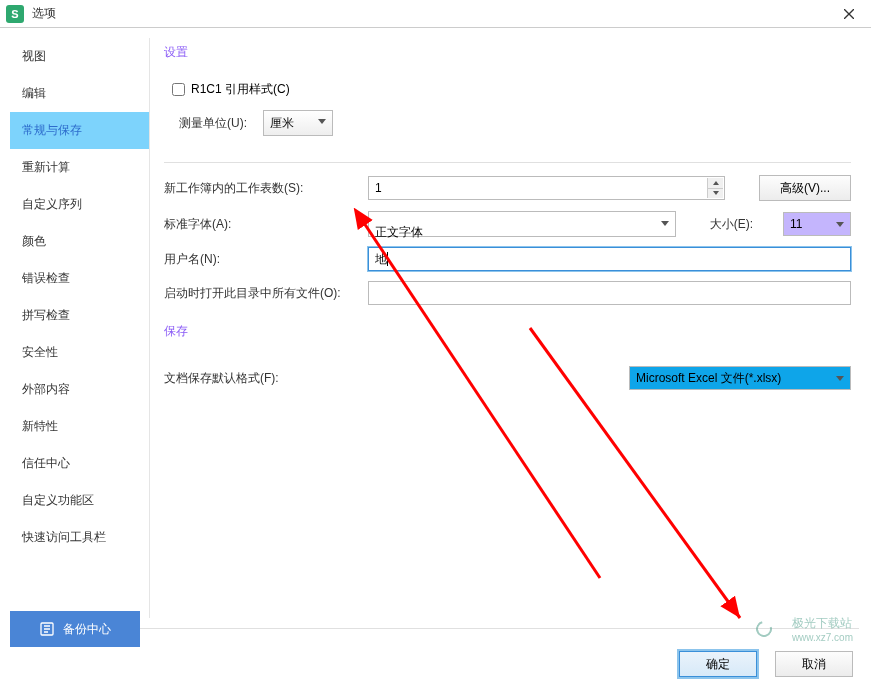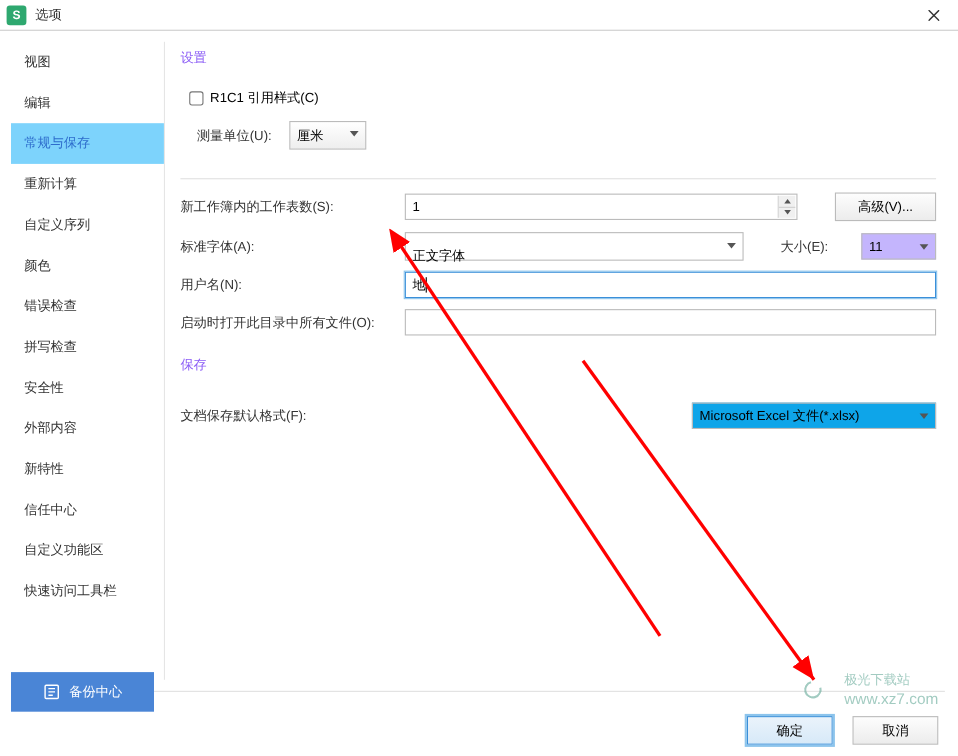--- a/index.html
+++ b/index.html
@@ -190,20 +190,20 @@
     <svg viewBox="0 0 16 16">
         <rect x="2" y="2" width="12" height="12" rx="1" fill="none" stroke="#fff" stroke-width="1.3"></rect>
         <path d="M5 5h6M5 8h6M5 11h4" stroke="#fff" stroke-width="1.3"></path>
       </svg>
     <span>备份中心</span>
   </div>
   <div class="watermark">
     <span class="wm-circ"></span>
     <div>
       <div>极光下载站</div>
-      <div style="font-size:14px;text-align:center;">www.xz7.com</div>
+      <div style="font-size:10px;text-align:center;">www.xz7.com</div>
     </div>
   </div>
   <div class="btn-row">
     <button class="btn-primary">确定</button>
     <button class="btn-cancel">取消</button>
   </div>
 </div>
 
 </body></html>

